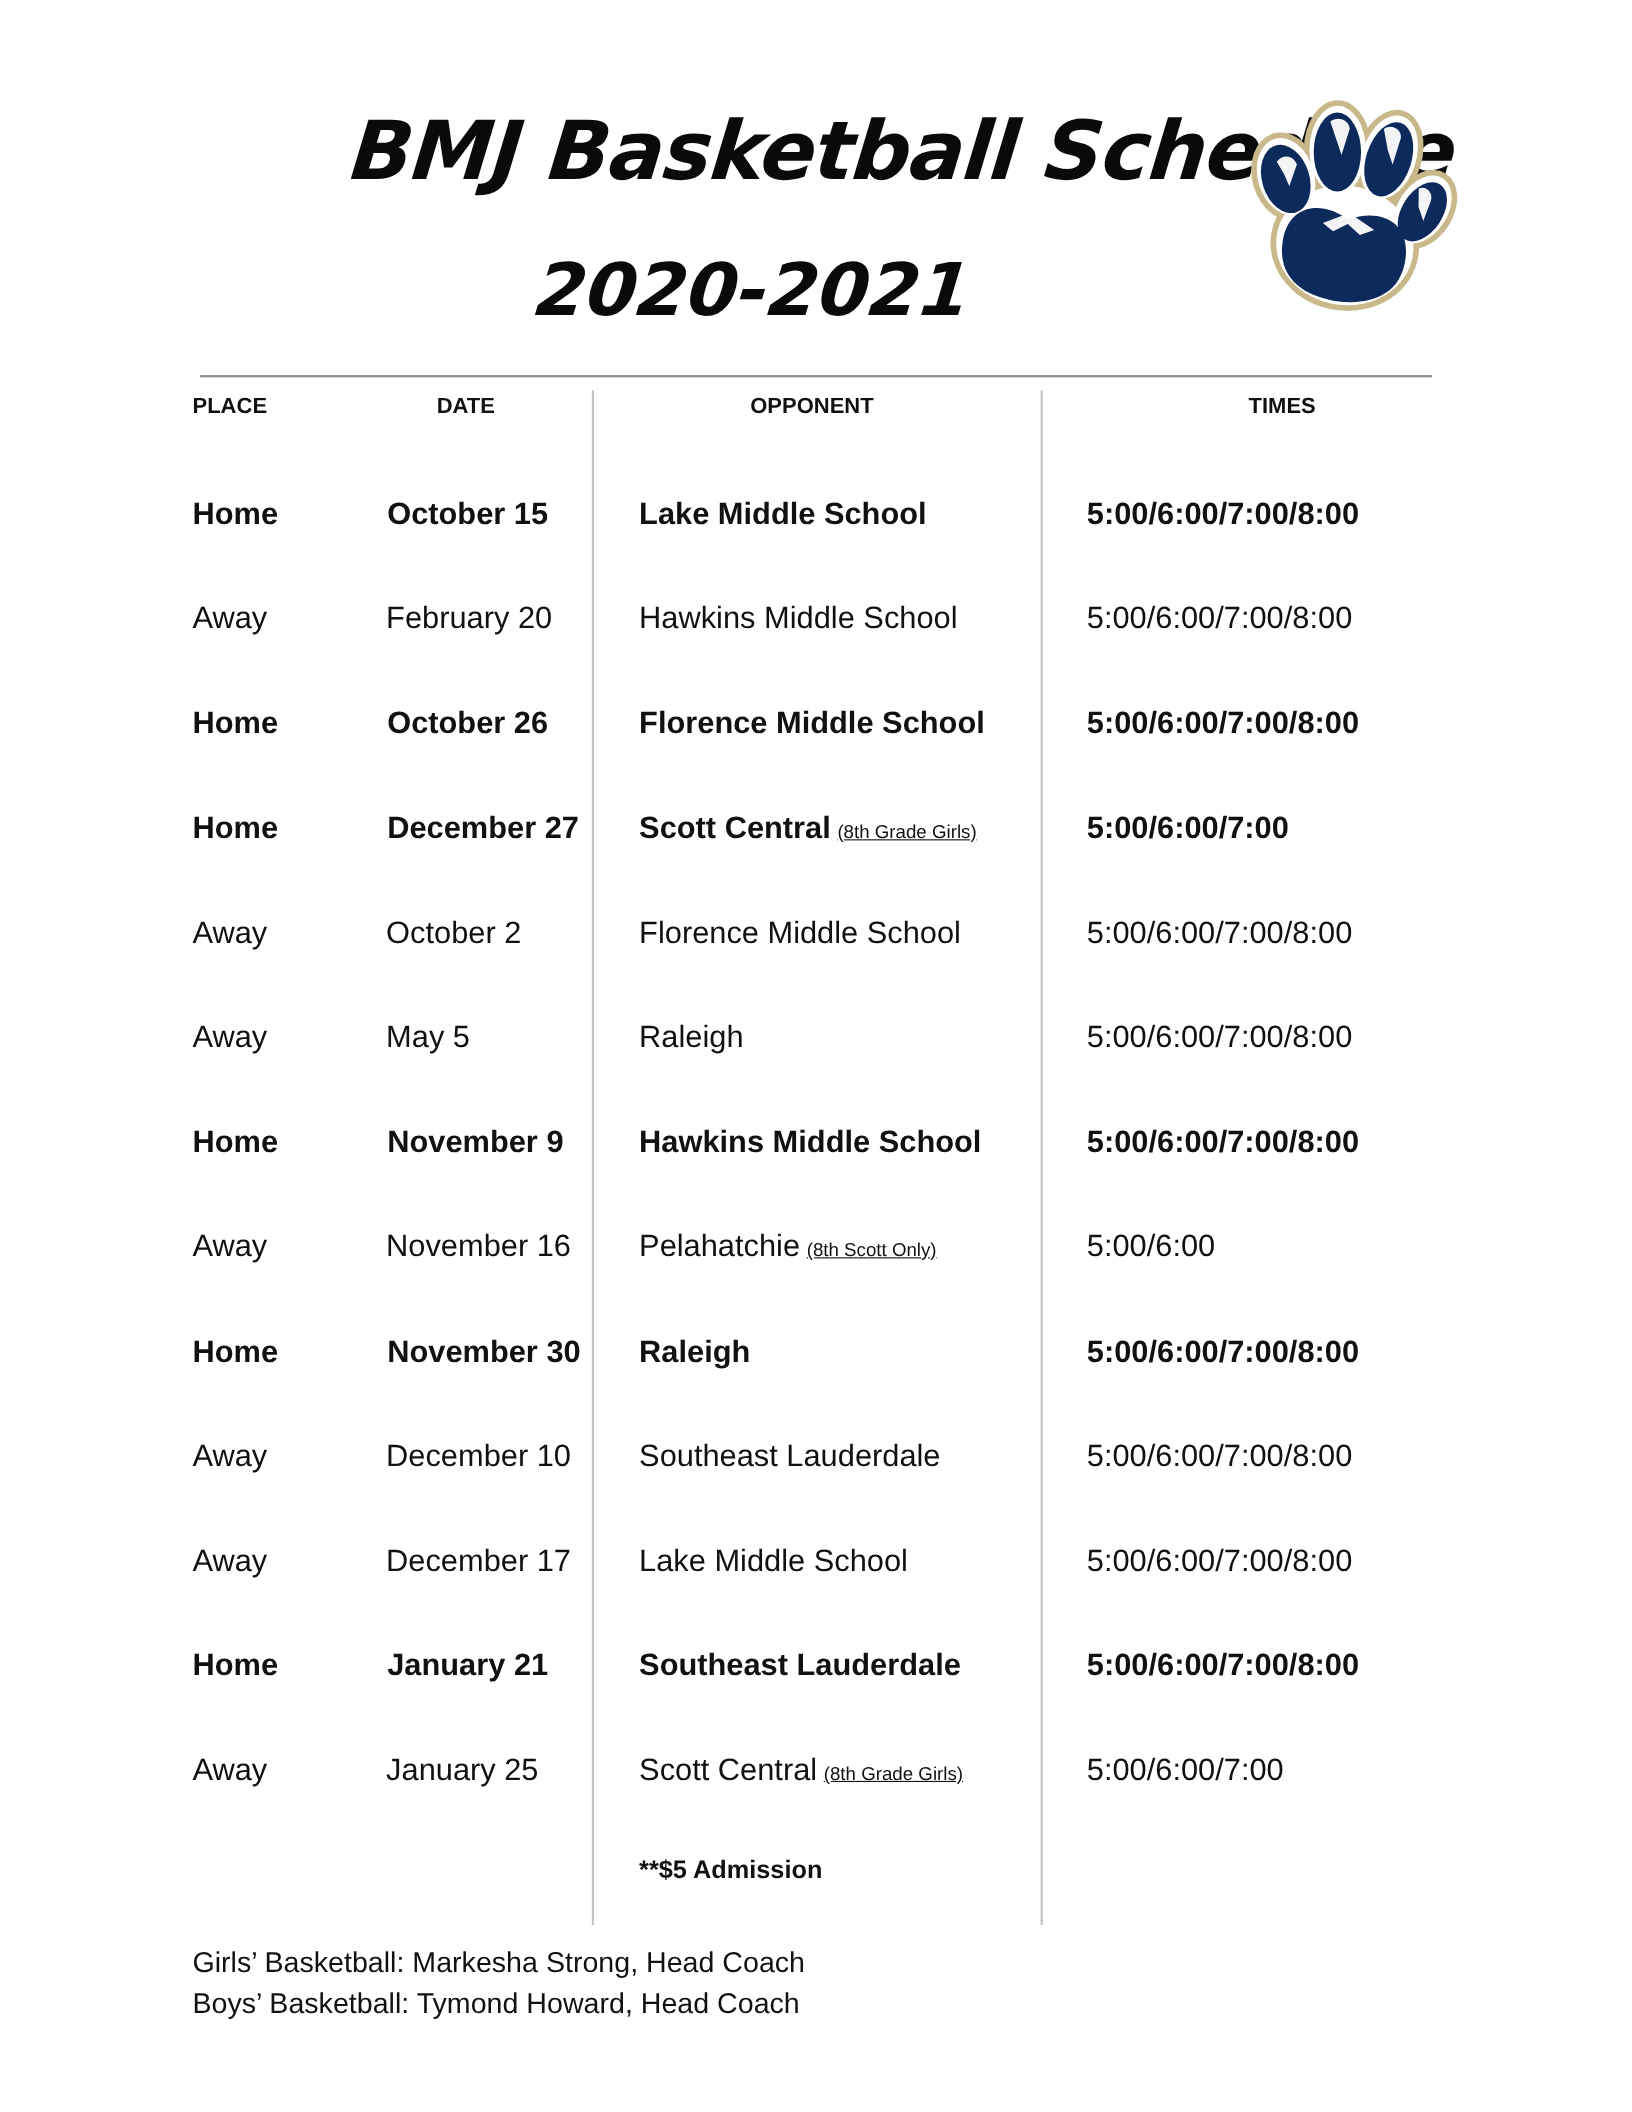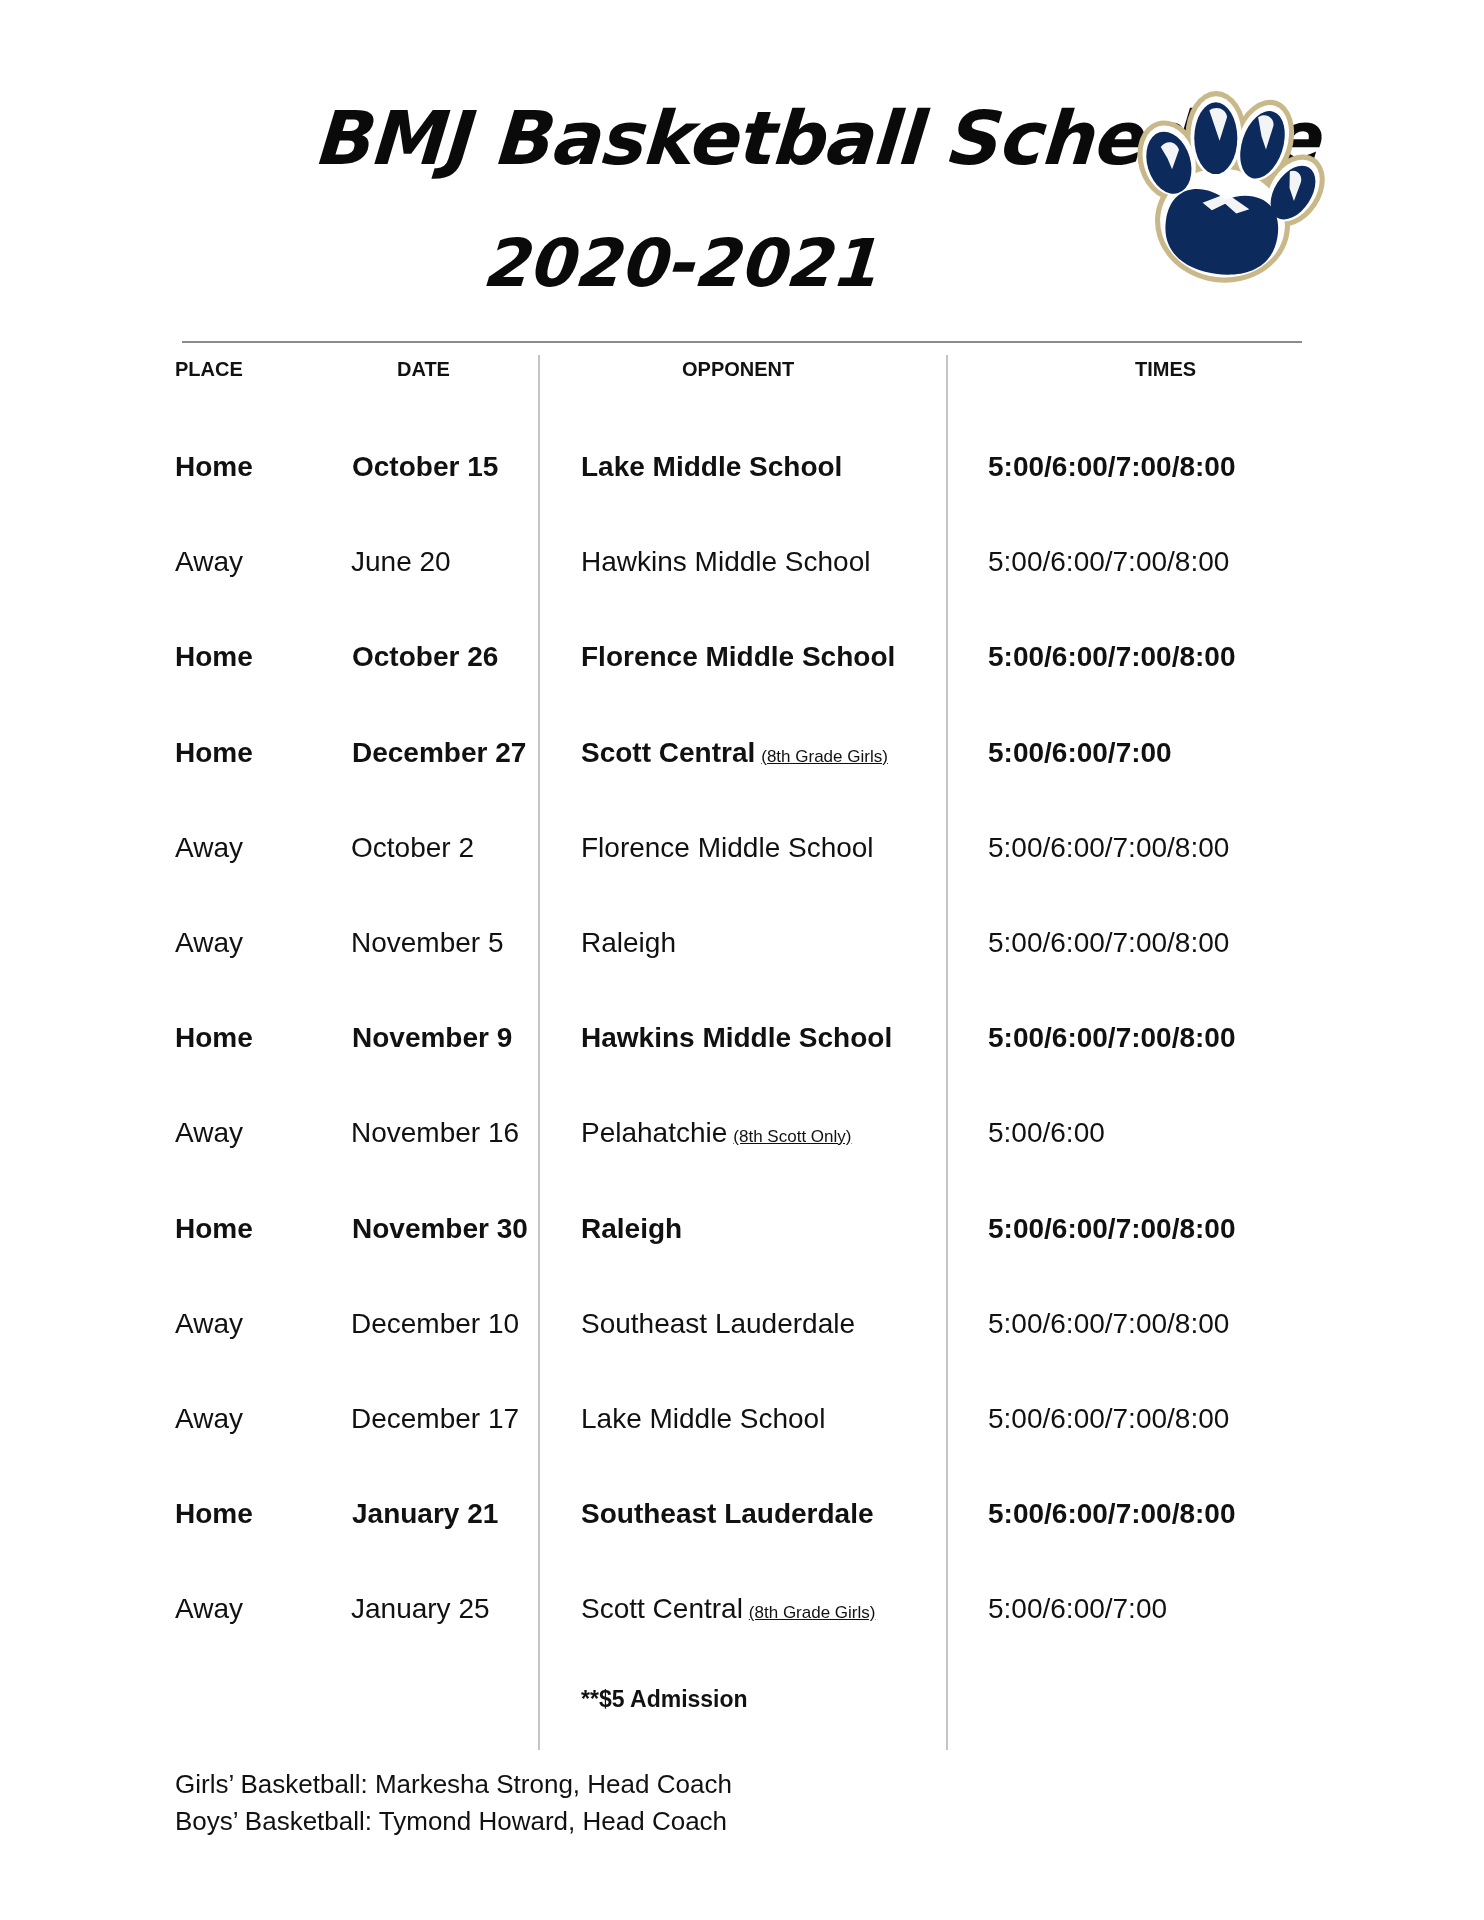--- a/index.html
+++ b/index.html
@@ -92,21 +92,21 @@
 
 <div id="rows">
     <div class="row bold" style="top: 451px;">
       <span class="c-place">Home</span>
       <span class="c-date">October 15</span>
       <span class="c-opp"><span class="nm">Lake Middle School</span></span>
       <span class="c-times">5:00/6:00/7:00/8:00</span>
     </div>
     <div class="row" style="top: 546px;">
       <span class="c-place">Away</span>
-      <span class="c-date">June 20</span>
+      <span class="c-date">February 20</span>
       <span class="c-opp"><span class="nm">Hawkins Middle School</span></span>
       <span class="c-times">5:00/6:00/7:00/8:00</span>
     </div>
     <div class="row bold" style="top: 641px;">
       <span class="c-place">Home</span>
       <span class="c-date">October 26</span>
       <span class="c-opp"><span class="nm">Florence Middle School</span></span>
       <span class="c-times">5:00/6:00/7:00/8:00</span>
     </div>
     <div class="row bold" style="top: 737px;">
@@ -116,21 +116,21 @@
       <span class="c-times">5:00/6:00/7:00</span>
     </div>
     <div class="row" style="top: 832px;">
       <span class="c-place">Away</span>
       <span class="c-date">October 2</span>
       <span class="c-opp"><span class="nm">Florence Middle School</span></span>
       <span class="c-times">5:00/6:00/7:00/8:00</span>
     </div>
     <div class="row" style="top: 927px;">
       <span class="c-place">Away</span>
-      <span class="c-date">November 5</span>
+      <span class="c-date">May 5</span>
       <span class="c-opp"><span class="nm">Raleigh</span></span>
       <span class="c-times">5:00/6:00/7:00/8:00</span>
     </div>
     <div class="row bold" style="top: 1022px;">
       <span class="c-place">Home</span>
       <span class="c-date">November 9</span>
       <span class="c-opp"><span class="nm">Hawkins Middle School</span></span>
       <span class="c-times">5:00/6:00/7:00/8:00</span>
     </div>
     <div class="row" style="top: 1117px;">

